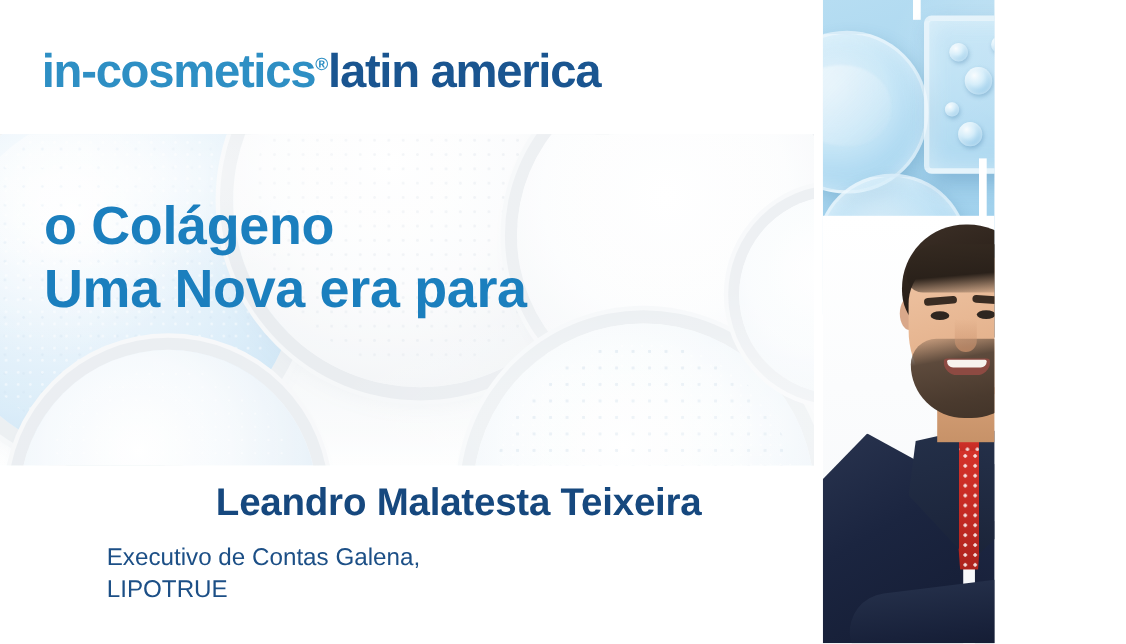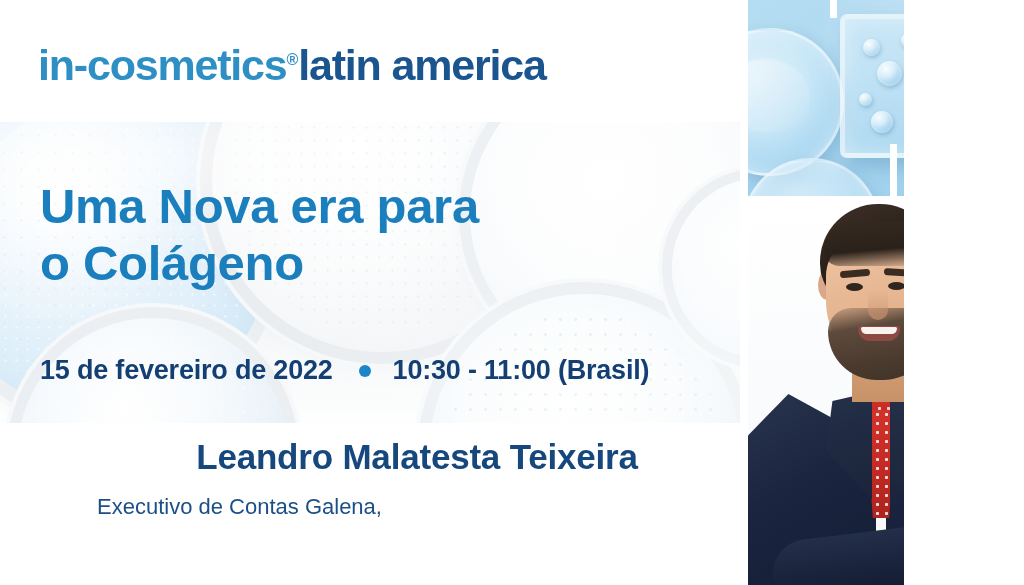--- a/index.html
+++ b/index.html
@@ -580,34 +580,30 @@
       <div class="pan pan-e"></div>
       <div class="pan pan-f"></div>
     </div>
     <div class="scrim"></div>
 
     <div class="logo">
       <span class="logo-in">in-cosmetics</span><span class="logo-reg">®</span><span class="logo-la">latin america</span>
     </div>
 
     <div class="headline">
+      <div>o Colágeno</div>
       <div>Uma Nova era para</div>
-      <div>o Colágeno</div>
     </div>
 
-    <div class="datetime">
-      <span class="dt-date">15 de fevereiro de 2022</span>
-      <span class="dt-bullet"></span>
-      <span class="dt-time">10:30 - 11:00 (Brasil)</span>
-    </div>
 
     <div class="speaker-name">Leandro Malatesta Teixeira</div>
 
     <div class="speaker-role">
       <div>Executivo de Contas Galena,</div>
+      <div>LIPOTRUE</div>
     </div>
 
   </div>
 
   <div class="col-gap"></div>
 
   <div class="right-col">
 
     <div class="lab-photo">
       <div class="strip-v"></div>

